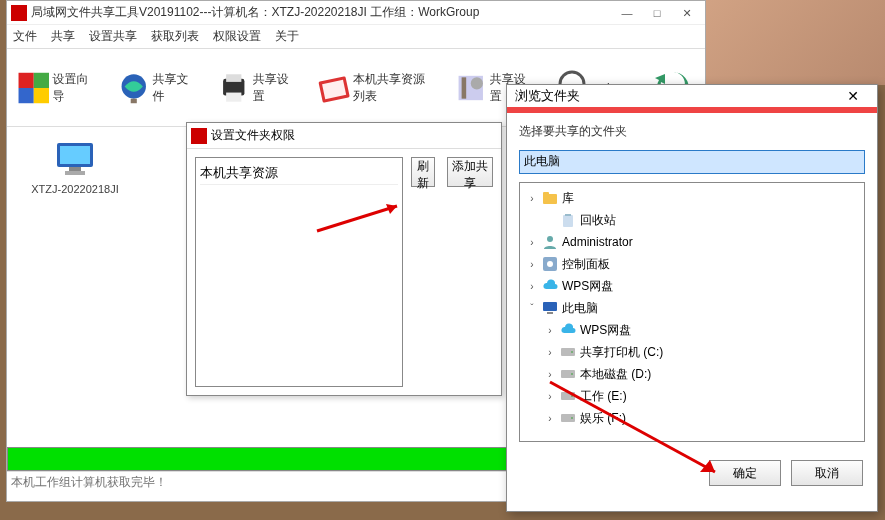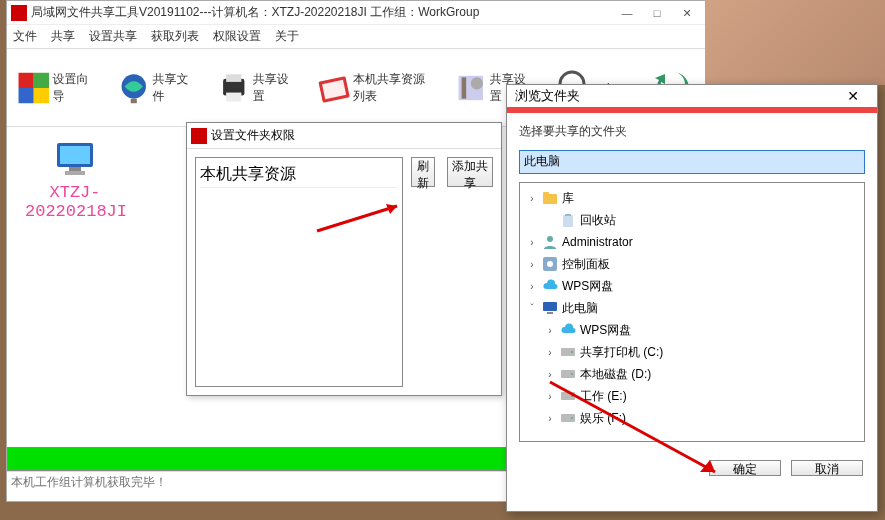--- a/index.html
+++ b/index.html
@@ -17,50 +17,50 @@
 .menu-item { font-size: 12px; color: #333; cursor: pointer; }
 
 .toolbar { height: 78px; background: #fff; display: flex; align-items: center; padding: 4px 10px; gap: 28px; border-bottom: 1px solid #ddd; }
 .tool-item { display: flex; flex-direction: row; align-items: center; gap: 2px; cursor: pointer; }
 .tool-icon { width: 44px; height: 44px; }
 .tool-label { font-size: 12px; color: #333; }
 
 .content-area { position: relative; height: 320px; background: #fff; padding: 8px; }
 .desktop-item { position: absolute; left: 18px; top: 10px; width: 100px; text-align: center; cursor: pointer; }
 .desktop-icon { width: 44px; height: 44px; margin: 0 auto; }
-.desktop-label { font-size: 17px; color: #ec4899; margin-top: 2px; font-family: Liberation Mono, monospace; }
+.desktop-label { font-size: 11px; color: #404040; margin-top: 2px; }
 
 .green-bar { height: 24px; background: #00e000; border: 1px solid #888; }
 .status-bar { height: 22px; padding: 2px 4px; font-size: 12px; color: #737373; border-top: 1px solid #ddd; }
 
 
 .share-dialog { position: absolute; left: 186px; top: 122px; width: 316px; height: 274px; background: #fff; border: 1px solid #888; z-index: 3; box-shadow: 2px 2px 6px rgba(0,0,0,.2); }
 .share-title { height: 26px; display: flex; align-items: center; padding: 0 4px; border-bottom: 1px solid #ddd; font-size: 12px; }
 .share-title .title-icon { width: 16px; height: 16px; background: #c00; margin-right: 4px; }
 .share-body { display: flex; padding: 8px; gap: 8px; height: calc(100% - 26px); }
-.share-list { flex: 1; border: 1px solid #888; background: #fff; font-size: 16px; padding: 4px; }
+.share-list { flex: 1; border: 1px solid #888; background: #fff; font-size: 13px; padding: 4px; }
 .share-list-item { padding: 2px 0; border-bottom: 1px solid #eee; }
 .share-btns { display: flex; flex-direction: row; gap: 12px; width: 82px; }
 .dlg-btn { height: 30px; border: 1px solid #888; background: linear-gradient(#fdfdfd,#e8e8e8); font-size: 12px; cursor: pointer; }
 
 
 .arrow1 { position: absolute; left: 312px; top: 196px; width: 100px; height: 40px; z-index: 4; pointer-events: none; }
 
 
 .browse-dialog { position: absolute; left: 506px; top: 84px; width: 372px; height: 428px; background: #fff; border: 1px solid #888; z-index: 5; box-shadow: 3px 3px 10px rgba(0,0,0,.3); }
 .browse-title { height: 28px; display: flex; align-items: center; justify-content: space-between; padding: 0 8px; font-size: 13px; border-bottom: 6px solid #ef4444; }
 .close-x { width: 32px; text-align: center; font-size: 14px; cursor: pointer; }
 .browse-sub { padding: 10px 12px 6px; font-size: 12px; color: #333; }
 .browse-input { margin: 4px 12px; height: 24px; border: 1px solid #2a7ac8; padding: 2px 4px; font-size: 12px; background: #cfe6ff; }
 .tree { margin: 8px 12px; border: 1px solid #888; height: 260px; overflow: auto; padding: 4px 2px; font-size: 12px; }
 .tree-row { display: flex; align-items: center; height: 22px; gap: 4px; cursor: pointer; }
 .exp { width: 12px; text-align: center; color: #555; font-size: 10px; }
 .ticon { width: 16px; height: 16px; }
 .browse-btns { display: flex; justify-content: flex-end; gap: 10px; padding: 10px 14px; }
-.browse-btn { width: 72px; height: 16px; border: 1px solid #888; background: linear-gradient(#fdfdfd,#e6e6e6); font-size: 12px; cursor: pointer; }
+.browse-btn { width: 72px; height: 26px; border: 1px solid #888; background: linear-gradient(#fdfdfd,#e6e6e6); font-size: 12px; cursor: pointer; }
 
 
 .arrow2 { position: absolute; left: 540px; top: 372px; width: 200px; height: 120px; z-index: 6; pointer-events: none; }
 
 
 svg { display: block; }
 </style>
 </head>
 <body>
 

